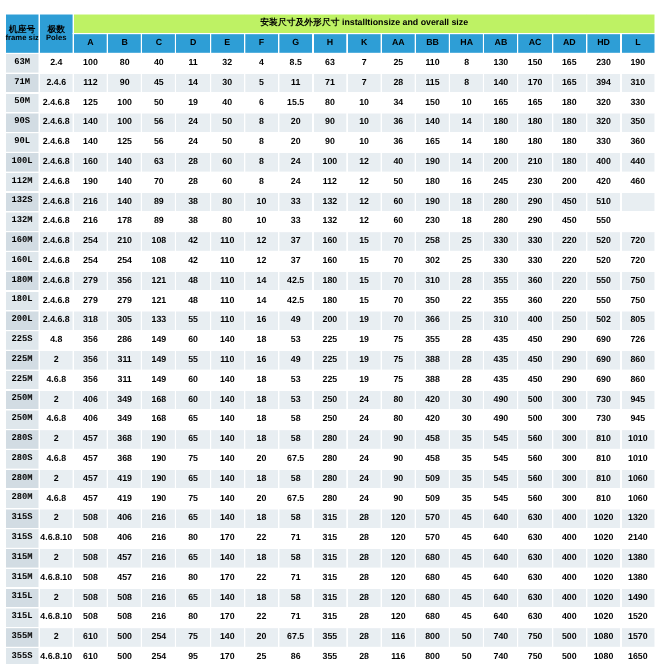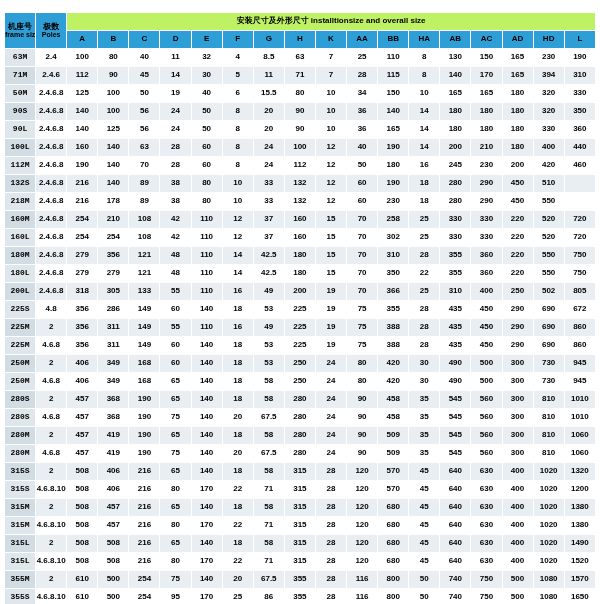--- a/index.html
+++ b/index.html
@@ -269,21 +269,21 @@
           <td>60</td>
           <td>190</td>
           <td>18</td>
           <td>280</td>
           <td>290</td>
           <td>450</td>
           <td>510</td>
           <td></td>
         </tr>
         <tr>
-          <td class="framecell">218M</td>
+          <td class="framecell">132M</td>
           <td class="poles">2.4.6.8</td>
           <td>216</td>
           <td>178</td>
           <td>89</td>
           <td>38</td>
           <td>80</td>
           <td>10</td>
           <td>33</td>
           <td>132</td>
           <td>12</td>
@@ -413,21 +413,21 @@
           <td>53</td>
           <td>225</td>
           <td>19</td>
           <td>75</td>
           <td>355</td>
           <td>28</td>
           <td>435</td>
           <td>450</td>
           <td>290</td>
           <td>690</td>
-          <td>672</td>
+          <td>726</td>
         </tr>
         <tr>
           <td class="framecell">225M</td>
           <td class="poles">2</td>
           <td>356</td>
           <td>311</td>
           <td>149</td>
           <td>55</td>
           <td>110</td>
           <td>16</td>
@@ -623,21 +623,21 @@
           <td>71</td>
           <td>315</td>
           <td>28</td>
           <td>120</td>
           <td>570</td>
           <td>45</td>
           <td>640</td>
           <td>630</td>
           <td>400</td>
           <td>1020</td>
-          <td>1200</td>
+          <td>2140</td>
         </tr>
         <tr>
           <td class="framecell">315M</td>
           <td class="poles">2</td>
           <td>508</td>
           <td>457</td>
           <td>216</td>
           <td>65</td>
           <td>140</td>
           <td>18</td>

